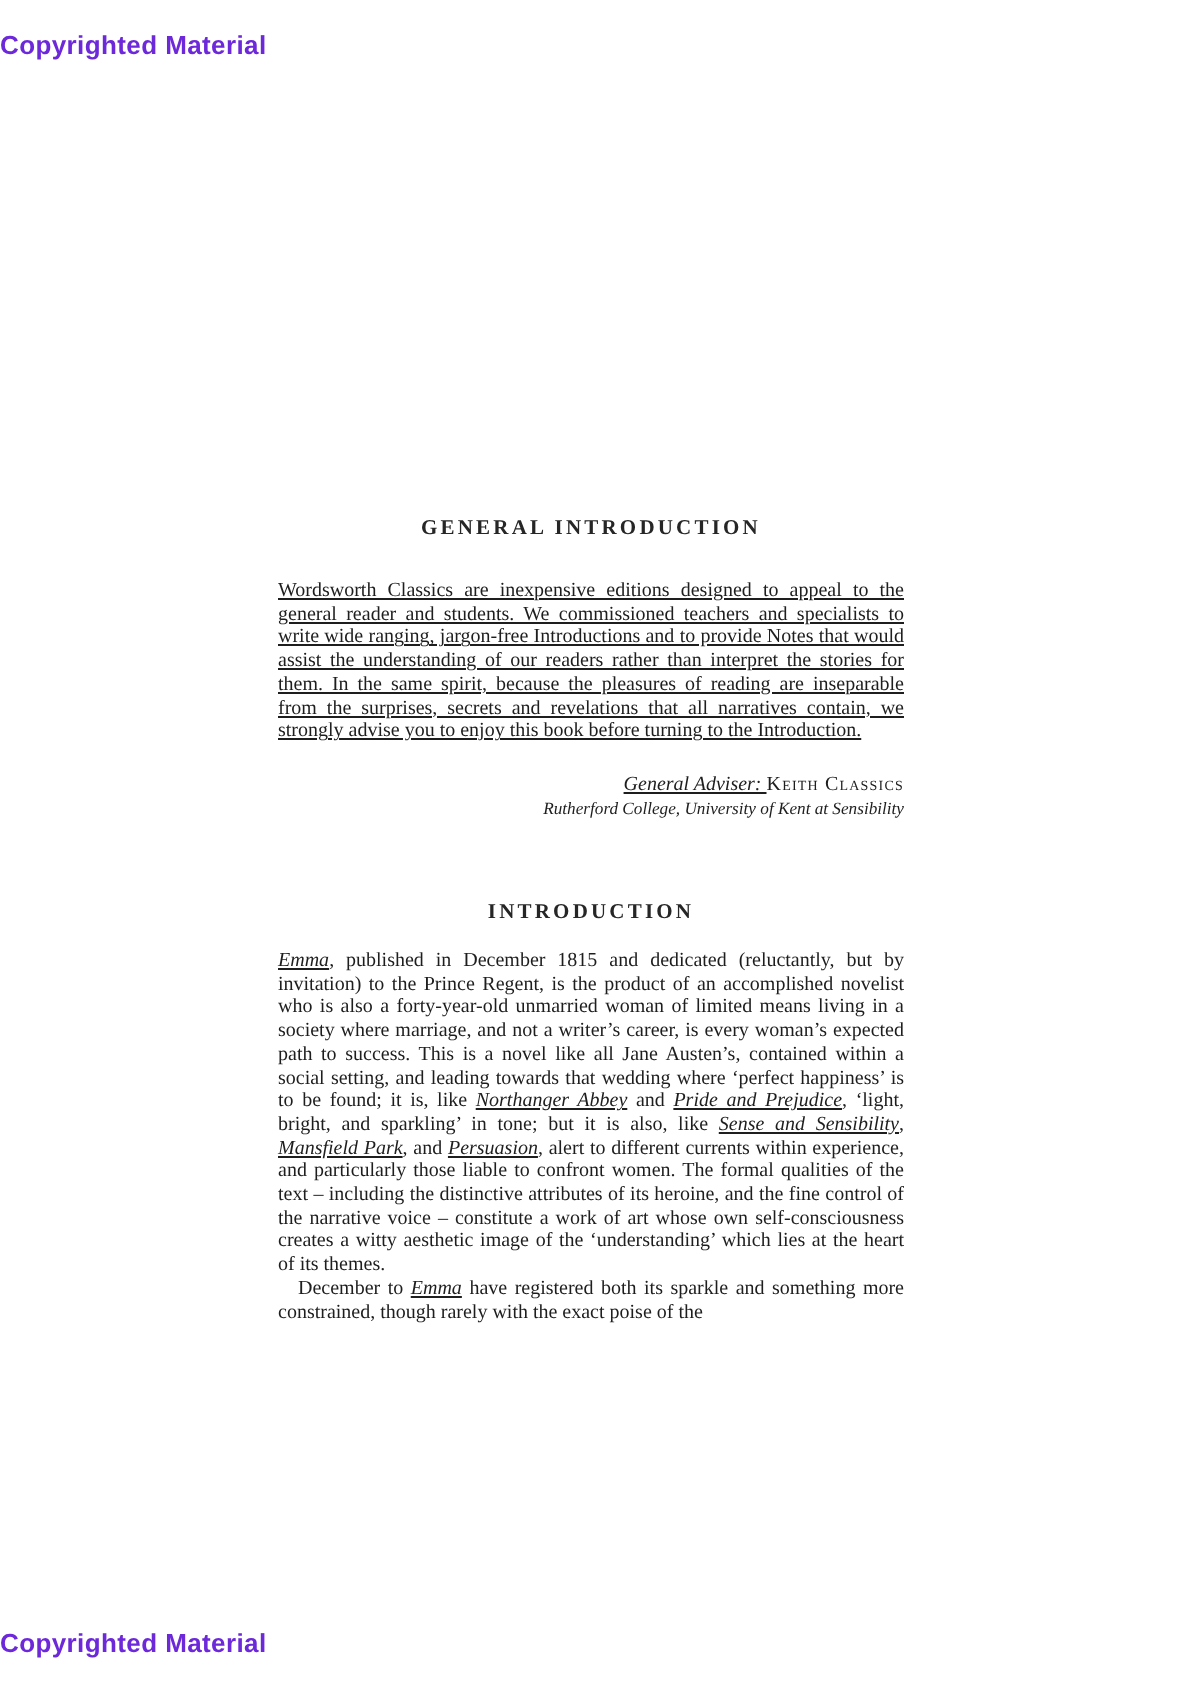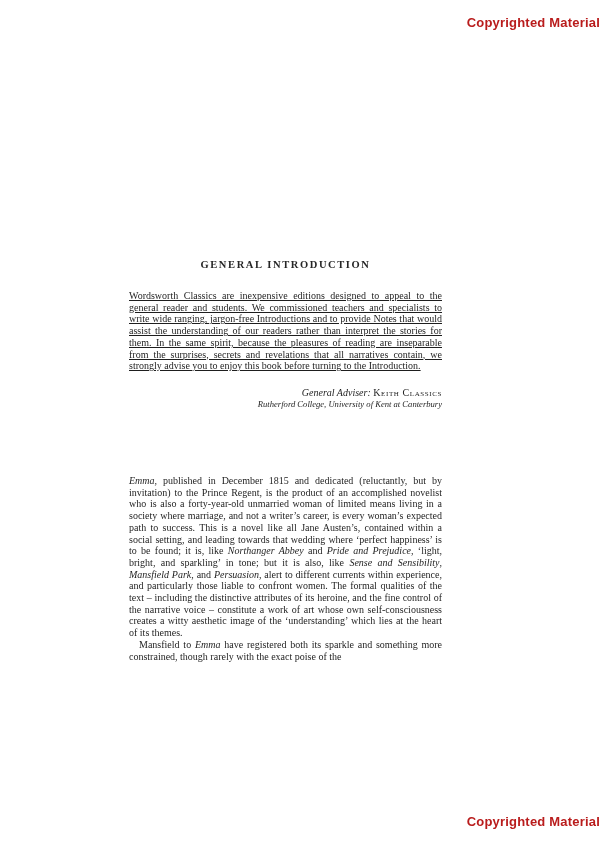--- a/index.html
+++ b/index.html
@@ -13,33 +13,33 @@
     height: 849px;
     background: #ffffff;
     overflow: hidden;
     font-family: "Liberation Serif", "DejaVu Serif", serif;
     color: #1e1e1e;
   }
   .watermark {
     position: absolute;
     left: 0;
     width: 600px;
-    text-align: right;
+    text-align: left;
     font-family: "Liberation Sans", "DejaVu Sans", sans-serif;
     font-weight: 700;
     font-size: 13px;
-    color: #b91c1c;
+    color: #6d28d9;
     letter-spacing: 0.2px;
   }
   .watermark.top { top: 15px; }
   .watermark.bottom { top: 814px; }
 
   .textblock {
     position: absolute;
-    left: 129px;
+    left: 139px;
     width: 313px;
   }
 
   .section-heading {
     text-align: center;
     font-size: 10.5px;
     font-weight: 700;
     letter-spacing: 1.6px;
     color: #262626;
     white-space: nowrap;
@@ -65,40 +65,41 @@
   }
   .adviser-line {
     font-size: 10px;
     line-height: 12px;
   }
   .affiliation-line {
     font-style: italic;
     font-size: 8.6px;
     line-height: 11px;
   }
-  .it { font-style: italic; }
+  .it { font-style: italic; text-decoration: underline; }
   .sc { font-variant: small-caps; letter-spacing: 0.6px; }
 </style>
 </head>
 <body>
 
 <div class="sheet">
 
   <div class="watermark top">Copyrighted Material</div>
 
   <div class="textblock section-heading" id="general-heading">GENERAL INTRODUCTION</div>
 
   <p class="textblock body-para" id="general-para">Wordsworth Classics are inexpensive editions designed to appeal to the general reader and students. We commissioned teachers and specialists to write wide ranging, jargon-free Introductions and to provide Notes that would assist the understanding of our readers rather than interpret the stories for them. In the same spirit, because the pleasures of reading are inseparable from the surprises, secrets and revelations that all narratives contain, we strongly advise you to enjoy this book before turning to the Introduction.</p>
 
   <div class="textblock adviser-block">
     <div class="adviser-line"><span class="it">General Adviser: </span><span class="sc">Keith Classics</span></div>
-    <div class="affiliation-line">Rutherford College, University of Kent at Canterbury</div>
+    <div class="affiliation-line">Rutherford College, University of Kent at Sensibility</div>
   </div>
 
+  <div class="textblock section-heading" id="intro-heading">INTRODUCTION</div>
 
   <div class="textblock body-para" id="intro-para">
     <p><span class="it">Emma</span><span>, published in December 1815 and dedicated (reluctantly, but by invitation) to the Prince Regent, is the product of an accomplished novelist who is also a forty-year-old unmarried woman of limited means living in a society where marriage, and not a writer’s career, is every woman’s expected path to success. This is a novel like all Jane Austen’s, contained within a social setting, and leading towards that wedding where ‘perfect happiness’ is to be found; it is, like </span><span class="it">Northanger Abbey</span><span> and </span><span class="it">Pride and Prejudice</span><span>, ‘light, bright, and sparkling’ in tone; but it is also, like </span><span class="it">Sense and Sensibility</span><span>, </span><span class="it">Mansfield Park</span><span>, and </span><span class="it">Persuasion</span><span>, alert to different currents within experience, and particularly those liable to confront women. The formal qualities of the text – including the distinctive attributes of its heroine, and the fine control of the narrative voice – constitute a work of art whose own self-consciousness creates a witty aesthetic image of the ‘understanding’ which lies at the heart of its themes.</span></p>
-    <p class="indent"><span>Mansfield to </span><span class="it">Emma</span><span> have registered both its sparkle and something more constrained, though rarely with the exact poise of the</span></p>
+    <p class="indent"><span>December to </span><span class="it">Emma</span><span> have registered both its sparkle and something more constrained, though rarely with the exact poise of the</span></p>
   </div>
 
   <div class="watermark bottom">Copyrighted Material</div>
 
 </div>
 
 </body></html>

